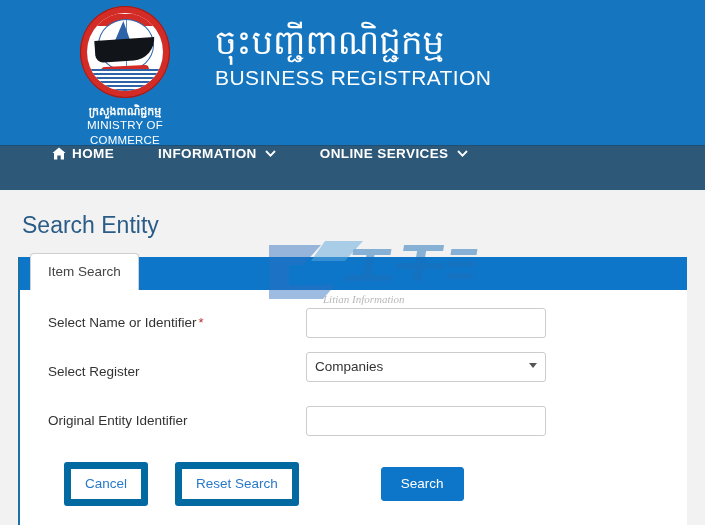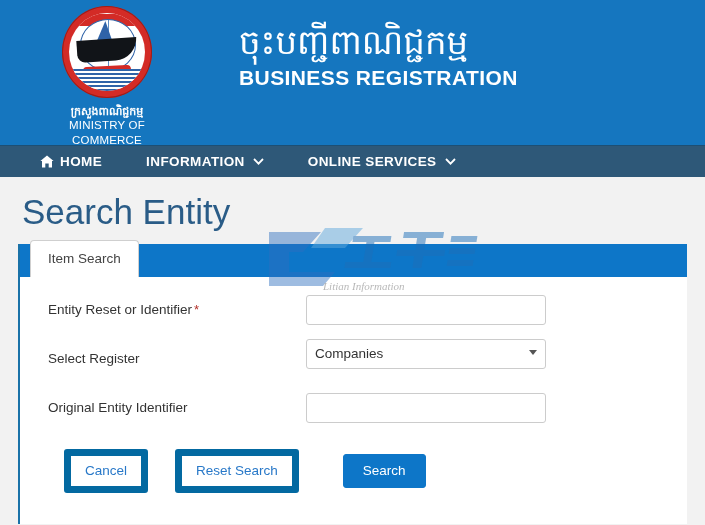--- a/index.html
+++ b/index.html
@@ -17,21 +17,21 @@
 
   
   .site-header {
     position: relative;
     height: 145px;
     background: #1576bf;
     overflow: hidden;
   }
   .brand-block {
     position: absolute;
-    left: 48px;
+    left: 66px;
     top: 6px;
     width: 118px;
     text-align: center;
   }
   .emblem {
     position: relative;
     width: 90px;
     height: 92px;
     margin: 0 auto;
   }
@@ -138,47 +138,45 @@
   .brand-en {
     color: #ffffff;
     font-size: 11.5px;
     line-height: 15px;
     letter-spacing: .2px;
   }
   .header-titles {
     position: absolute;
     left: 215px;
     top: 20px;
-    margin-left: 24px;
   }
   .title-kh {
     color: #ffffff;
     font-size: 34px;
     line-height: 44px;
     font-weight: normal;
     white-space: nowrap;
   }
   .title-en {
     color: #ffffff;
     font-size: 21px;
     line-height: 28px;
     letter-spacing: .4px;
     text-align: right;
     white-space: nowrap;
-    font-weight: bold;
   }
 
   
   .main-nav {
-    height: 32px;
+    height: 45px;
     background: #2e5878;
     border-top: 1px solid #1d4f74;
     display: flex;
-    align-items: center;
-    padding-left: 40px;
+    align-items: flex-start;
+    padding-left: 52px;
     box-sizing: border-box;
   }
   .nav-item {
     display: flex;
     align-items: center;
     gap: 6px;
     color: #ffffff;
     font-size: 13.5px;
     font-weight: bold;
     letter-spacing: .4px;
@@ -192,21 +190,21 @@
     font-size: 10px;
     line-height: 1;
     margin-left: 2px;
   }
 
   
   .page-title {
     margin: 0;
     padding: 16px 0 10px 22px;
     color: #2a5c87;
-    font-size: 35px;
+    font-size: 23px;
     font-weight: normal;
     line-height: 38px;
   }
 
   .card {
     position: relative;
     margin: 3px 18px 0 18px;
     background: #ffffff;
     border-left: 2px solid #1a72a8;
     min-height: 280px;
@@ -345,20 +343,21 @@
     background: #ffffff;
     border: 7px solid #0369a1;
     color: #2878c8;
     padding: 7px 14px;
   }
   .btn-primary {
     background: #0d76c8;
     border: 1px solid #0d76c8;
     color: #ffffff;
     padding: 8px 19px;
+    margin-left: 38px;
   }
   .gap-a { width: 27px; flex: none; }
   .gap-b { width: 44px; flex: none; }
 </style>
 </head>
 <body>
 
 <div class="site-header">
 
   <div class="brand-block">
@@ -437,21 +436,21 @@
         </g>
         <text x="60" y="64" font-family="'Liberation Serif', serif" font-style="italic" font-size="11" fill="#7d7d7d">Litian Information</text>
       </svg>
     </div>
   </div>
 
   <div class="form-body">
 
     <div class="form-row">
       <div class="form-label">
-        <span>Entity Reset or Identifier</span><span class="req">*</span>
+        <span>Select Name or Identifier</span><span class="req">*</span>
       </div>
       <input class="text-input" type="text" value="" style="">
     </div>
 
     <div class="form-row">
       <div class="form-label">Select Register</div>
       <div class="select-wrap">
         <div class="select-box">Companies</div>
         <span class="select-arrow"></span>
       </div>

